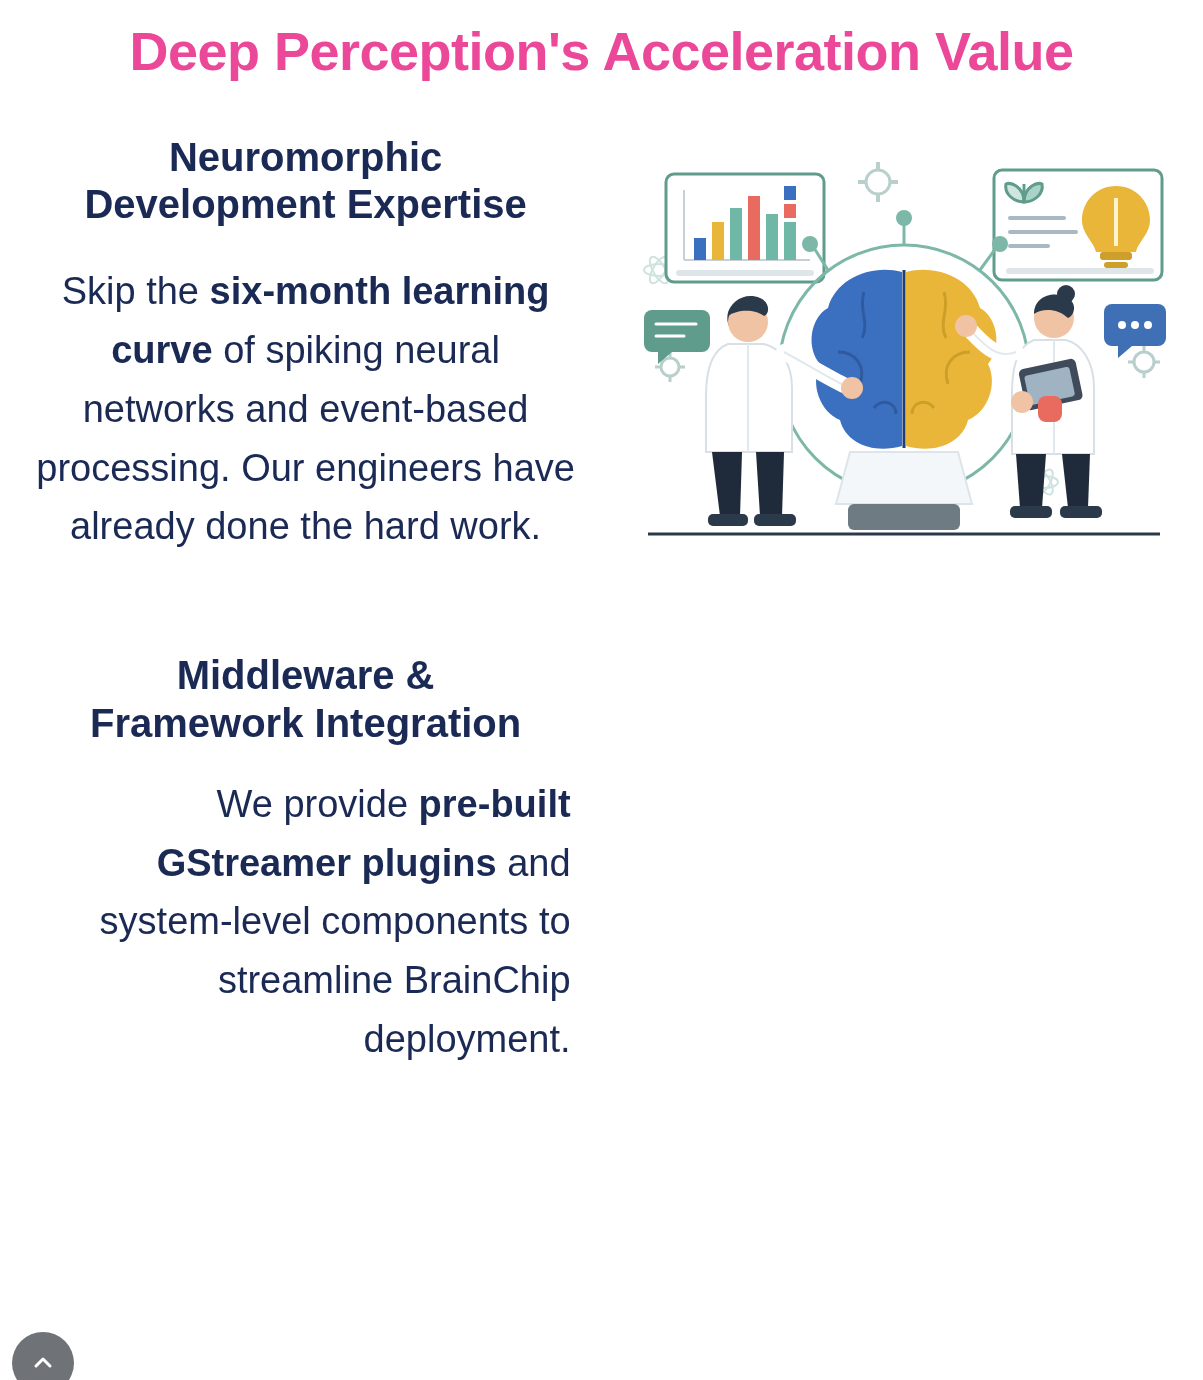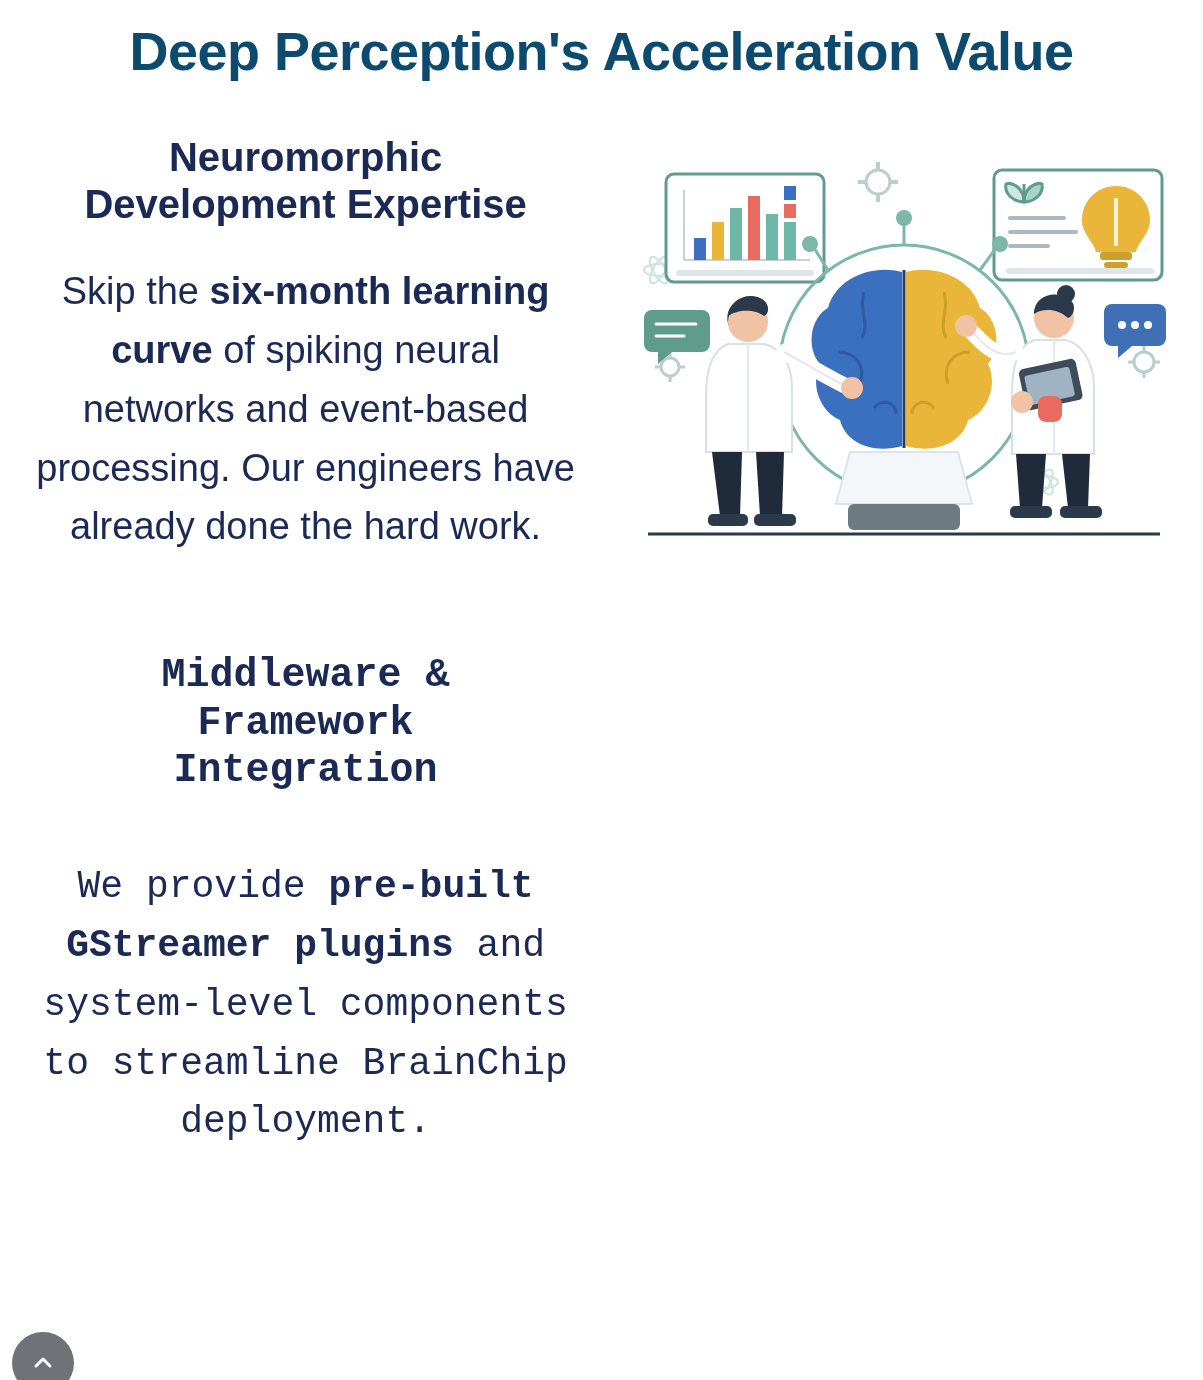--- a/index.html
+++ b/index.html
@@ -15,21 +15,21 @@
     overflow: hidden;
     font-family: "Liberation Sans", sans-serif;
     color: #1b2a55;
   }
 
   .page-title {
     text-align: center;
     font-size: 54px;
     font-weight: bold;
     line-height: 1.25;
-    color: #0c4a6e;
+    color: #ec4899;
     padding: 18px 100px 0 100px;
     letter-spacing: -0.5px;
   }
 
   .content-row {
     display: flex;
     align-items: flex-start;
     margin-top: 48px;
     padding-left: 10px;
   }
@@ -58,22 +58,22 @@
 
   .block-body {
     font-size: 38px;
     line-height: 1.55;
     color: #1b2a55;
     margin: 34px auto 0 auto;
     max-width: 545px;
   }
   .block-body b { font-weight: bold; }
 
-  .block-2 { margin-top: 96px; font-family: Liberation Mono, monospace; }
-  .block-2 .block-body { margin-top: 64px; max-width: 530px; }
+  .block-2 { margin-top: 96px; }
+  .block-2 .block-body { margin-top: 28px; max-width: 530px; text-align: right; }
 
   .illustration { width: 560px; height: 420px; }
 
   .scroll-fab {
     position: absolute;
     left: 12px;
     bottom: -14px;
     width: 62px;
     height: 62px;
     border-radius: 50%;

